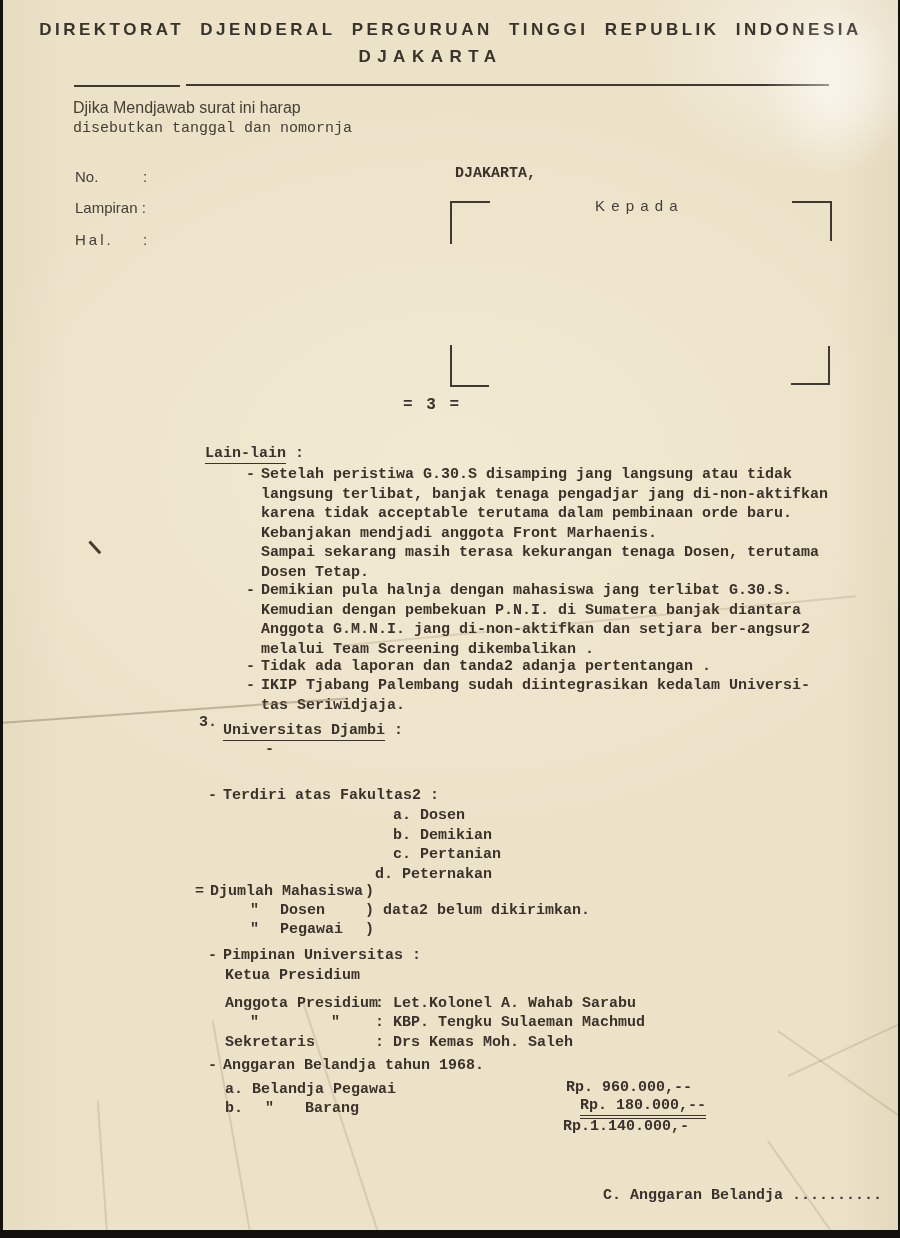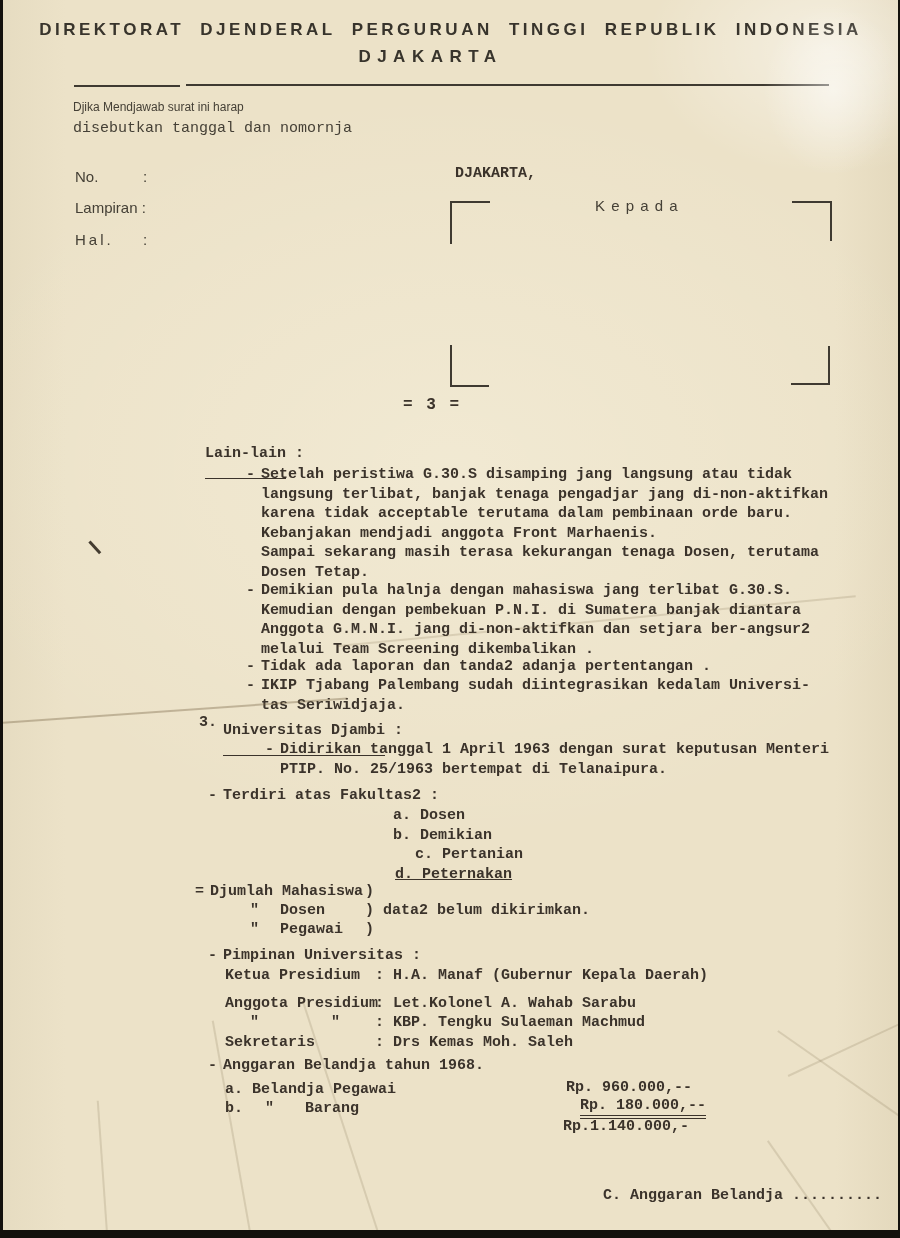--- a/index.html
+++ b/index.html
@@ -8,37 +8,37 @@
       radial-gradient(ellipse 260px 180px at 92% 4%, rgba(255,255,255,.45), rgba(255,255,255,0) 70%),
       radial-gradient(ellipse 700px 500px at 50% 38%, rgba(255,252,238,.28), rgba(255,252,238,0) 75%),
       linear-gradient(90deg, #e6dcc1 0%, #ece2c8 7%, #ece2c8 93%, #e4d9bd 100%),
       linear-gradient(180deg, #ebe1c6 0%, #ede3c9 55%, #e6dbbf 92%, #dfd3b5 100%);
     background-color:#ebe1c7;}
   .t{position:absolute;font:700 15px/19.5px "Liberation Mono","DejaVu Sans Mono",monospace;color:#3b332b;}
   .p{position:absolute;font:700 15px/19px "Liberation Sans","DejaVu Sans",sans-serif;color:#38342c;}
   .pn{font-weight:400;color:#454036;}
   .pre{white-space:pre-line;}
   .prex{white-space:pre;}
-  .u{border-bottom:1.6px solid #3b332b;padding-bottom:16px;}
+  .u{border-bottom:1.6px solid #3b332b;padding-bottom:1px;}
   .uu{border-bottom:4px double #3b332b;padding-bottom:1px;margin-left:14px;}
   .rule{position:absolute;height:2px;background:#3f3a31;}
   .mark{position:absolute;border:0 solid #3f3a31;}
   .crease{position:absolute;height:1.5px;background:rgba(118,101,69,.38);transform-origin:left center;}
   .soft{background:rgba(118,101,69,.18);}
 </style>
 </head>
 <body>
 
 <div class="paper">
 
   <div class="p" style="left:0;right:0;top:20px;text-align:center;font-size:17px;letter-spacing:3.5px;word-spacing:8px;">DIREKTORAT DJENDERAL PERGURUAN TINGGI REPUBLIK INDONESIA</div>
   <div class="p" style="left:0;right:40px;top:47px;text-align:center;font-size:17px;letter-spacing:6.5px;">DJAKARTA</div>
   <div class="rule" style="left:71px;top:85px;width:106px;"></div>
   <div class="rule" style="left:183px;top:84px;width:643px;"></div>
-  <div class="p pn" style="left:70px;top:98px;font-size:12px;">Djika Mendjawab surat ini harap</div>
+  <div class="p pn" style="left:70px;top:98px;font-size:16px;">Djika Mendjawab surat ini harap</div>
   <div class="p pn" style="left:70px;top:119px;font-size:15px;font-family:Liberation Mono, monospace;">disebutkan tanggal dan nomornja</div>
 
   <div class="p pn" style="left:72px;top:167px;">No.</div>
   <div class="p pn" style="left:140px;top:167px;">:</div>
   <div class="t" style="left:452px;top:164px;">DJAKARTA,</div>
   <div class="p pn" style="left:72px;top:198px;">Lampiran :</div>
   <div class="p pn" style="left:592px;top:196px;letter-spacing:1px;">K e p a d a</div>
   <div class="p pn" style="left:72px;top:230px;letter-spacing:3px;">Hal.</div>
   <div class="p pn" style="left:140px;top:230px;">:</div>
 
@@ -73,45 +73,42 @@
   <div class="t" style="left:243px;top:676px;">-</div>
   <div class="t pre" style="left:258px;top:676px;">IKIP Tjabang Palembang sudah diintegrasikan kedalam Universi-
 tas Seriwidjaja.</div>
 
   <div class="t" style="left:196px;top:713px;">3.</div>
   <div class="t" style="left:220px;top:713px;margin-top:8px;">
     <span class="u">Universitas Djambi</span><span> :</span>
   </div>
 
   <div class="t" style="left:262px;top:740px;">-</div>
-  <div class="t pre" style="left:277px;top:740px;">Didirikan tanggal 1 April 1963 dengan surat keputusan Menteri
-PTIP. No. 25/1963 bertempat di Telanaipura.</div>
 
   <div class="t" style="left:205px;top:786px;">-</div>
   <div class="t" style="left:220px;top:786px;">Terdiri atas Fakultas2 :</div>
   <div class="t" style="left:390px;top:806px;">a. Dosen</div>
   <div class="t" style="left:390px;top:826px;">b. Demikian</div>
-  <div class="t" style="left:412px;top:845px;">c. Pertanian</div>
-  <div class="t" style="left:392px;top:865px;text-decoration:underline;">d. Peternakan</div>
+  <div class="t" style="left:390px;top:845px;">c. Pertanian</div>
+  <div class="t" style="left:372px;top:865px;">d. Peternakan</div>
 
   <div class="t" style="left:192px;top:882px;">=</div>
   <div class="t" style="left:207px;top:882px;">Djumlah Mahasiswa</div>
   <div class="t" style="left:247px;top:901px;">"</div>
   <div class="t" style="left:277px;top:901px;">Dosen</div>
   <div class="t" style="left:247px;top:920px;">"</div>
   <div class="t" style="left:277px;top:920px;">Pegawai</div>
   <div class="t" style="left:362px;top:882px;">)</div>
   <div class="t" style="left:362px;top:901px;">)</div>
   <div class="t" style="left:362px;top:920px;">)</div>
   <div class="t" style="left:380px;top:901px;">data2 belum dikirimkan.</div>
 
   <div class="t" style="left:205px;top:946px;">-</div>
   <div class="t" style="left:220px;top:946px;">Pimpinan Universitas :</div>
   <div class="t" style="left:222px;top:966px;">Ketua Presidium</div>
-  <div class="t" style="left:372px;top:966px;">: H.A. Manaf (Gubernur Kepala Daerah)</div>
   <div class="t" style="left:222px;top:994px;">Anggota Presidium</div>
   <div class="t" style="left:372px;top:994px;">: Let.Kolonel A. Wahab Sarabu</div>
   <div class="t prex" style="left:247px;top:1013px;">"        "</div>
   <div class="t" style="left:372px;top:1013px;">: KBP. Tengku Sulaeman Machmud</div>
   <div class="t" style="left:222px;top:1033px;">Sekretaris</div>
   <div class="t" style="left:372px;top:1033px;">: Drs Kemas Moh. Saleh</div>
 
   <div class="t" style="left:205px;top:1056px;">-</div>
   <div class="t" style="left:220px;top:1056px;">Anggaran Belandja tahun 1968.</div>
   <div class="t" style="left:222px;top:1080px;">a. Belandja Pegawai</div>

